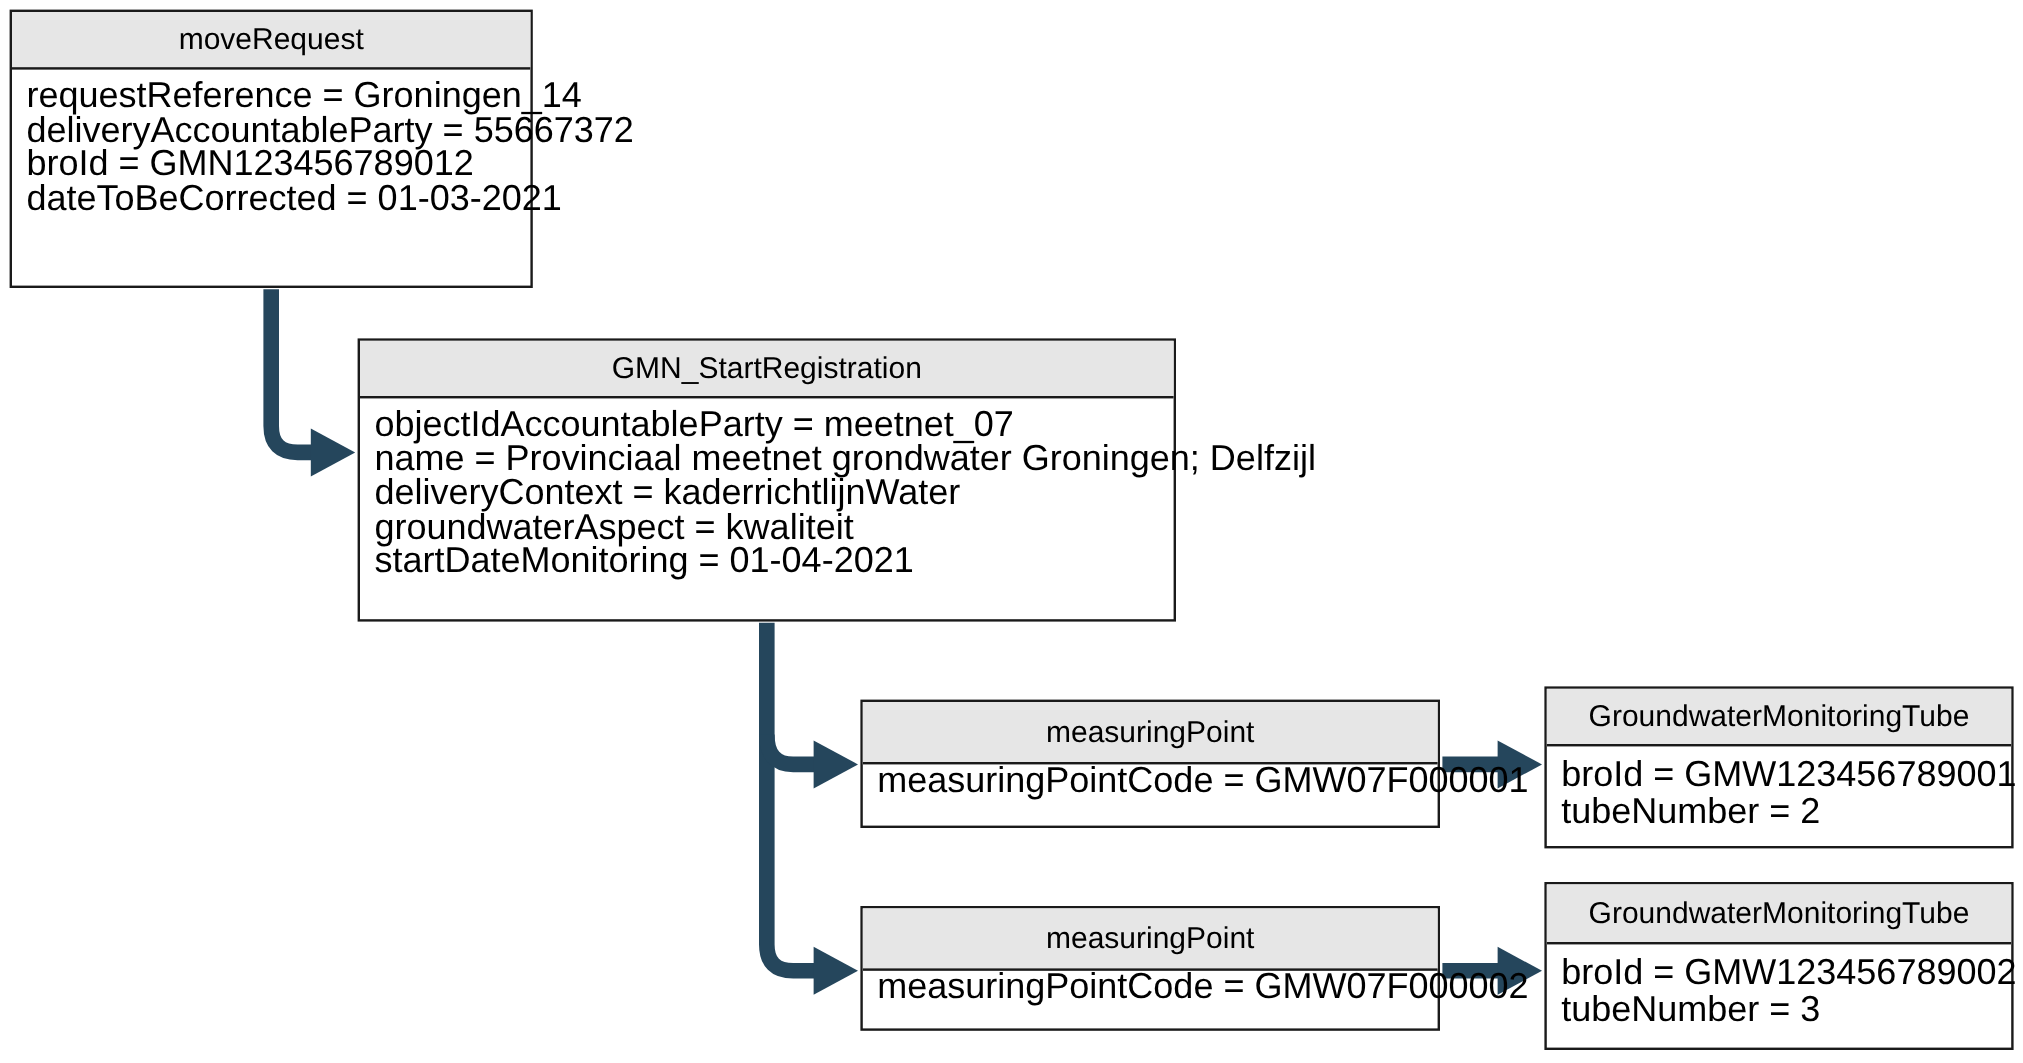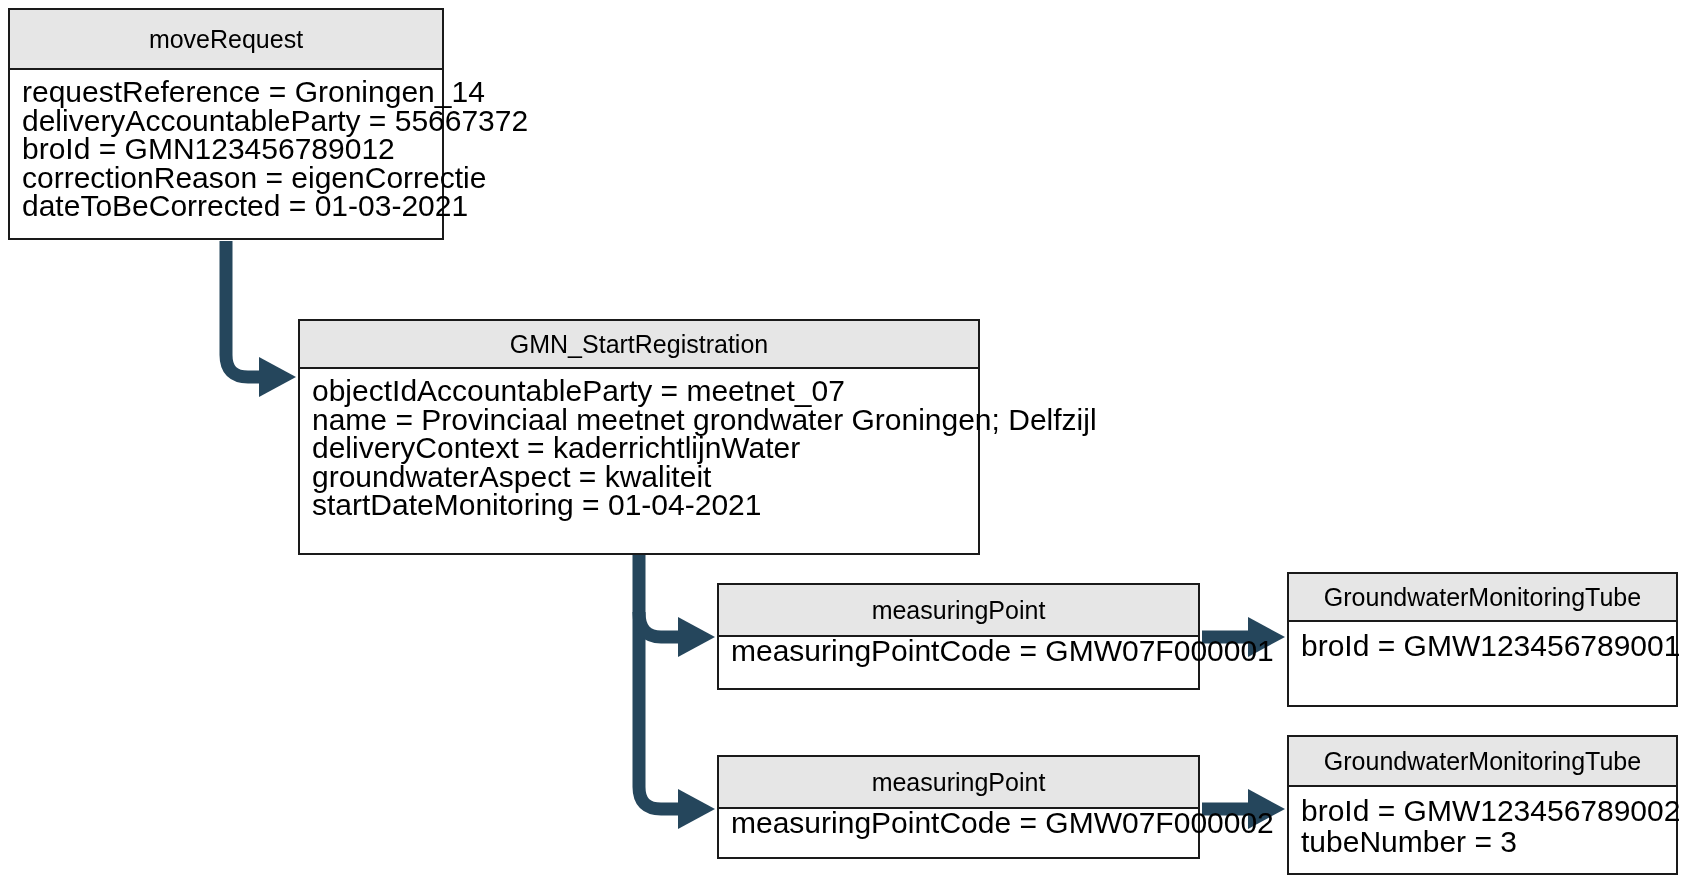--- a/index.html
+++ b/index.html
@@ -89,31 +89,30 @@
       <polygon class="arrowhead" points="1285,637 1248,617 1248,657"></polygon>
     </g>
 
     <g>
       <path class="connector-line" d="M1202,809 L1250,809"></path>
       <polygon class="arrowhead" points="1285,809 1248,789 1248,829"></polygon>
     </g>
   </svg>
 
   <div class="box" style="left:8px; top:8px; width:436px; height:232px;">
-    <div class="box-title" style="height:60px;">moveRequest</div>
+    <div class="box-title" style="height:48px;">moveRequest</div>
     <div class="box-body">
       <div>requestReference = Groningen_14</div>
       <div>deliveryAccountableParty = 55667372</div>
       <div>broId = GMN123456789012</div>
-      <div>correctionReason = eigenCorrectie</div>
       <div>dateToBeCorrected = 01-03-2021</div>
     </div>
   </div>
 
-  <div class="box" style="left:298px; top:282px; width:682px; height:236px;margin-top:37px;">
+  <div class="box" style="left:298px; top:282px; width:682px; height:236px;">
     <div class="box-title" style="height:48px;">GMN_StartRegistration</div>
     <div class="box-body">
       <div>objectIdAccountableParty = meetnet_07</div>
       <div>name = Provinciaal meetnet grondwater Groningen; Delfzijl</div>
       <div>deliveryContext = kaderrichtlijnWater</div>
       <div>groundwaterAspect = kwaliteit</div>
       <div>startDateMonitoring = 01-04-2021</div>
     </div>
   </div>
 
@@ -121,20 +120,21 @@
     <div class="box-title" style="height:52px;">measuringPoint</div>
     <div class="box-body single-line">
       <div>measuringPointCode = GMW07F000001</div>
     </div>
   </div>
 
   <div class="box" style="left:1287px; top:572px; width:391px; height:135px;">
     <div class="box-title" style="height:48px;">GroundwaterMonitoringTube</div>
     <div class="box-body tube-body">
       <div>broId = GMW123456789001</div>
+      <div>tubeNumber = 2</div>
     </div>
   </div>
 
   <div class="box" style="left:717px; top:755px; width:483px; height:104px;">
     <div class="box-title" style="height:52px;">measuringPoint</div>
     <div class="box-body single-line">
       <div>measuringPointCode = GMW07F000002</div>
     </div>
   </div>
 

